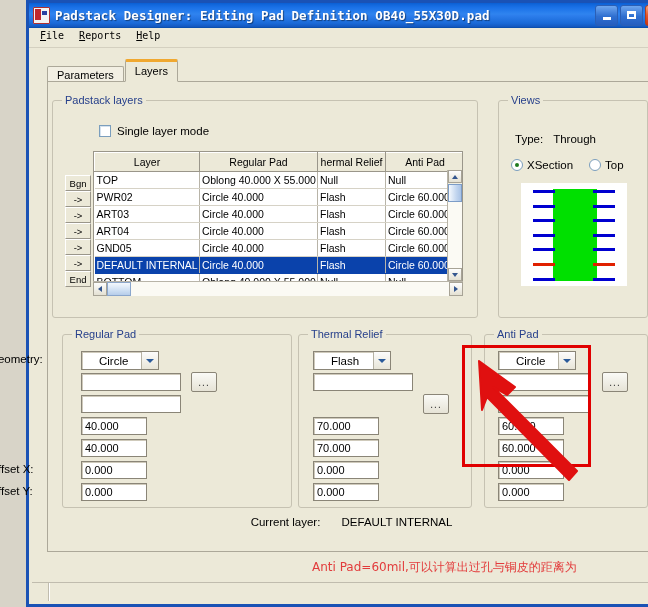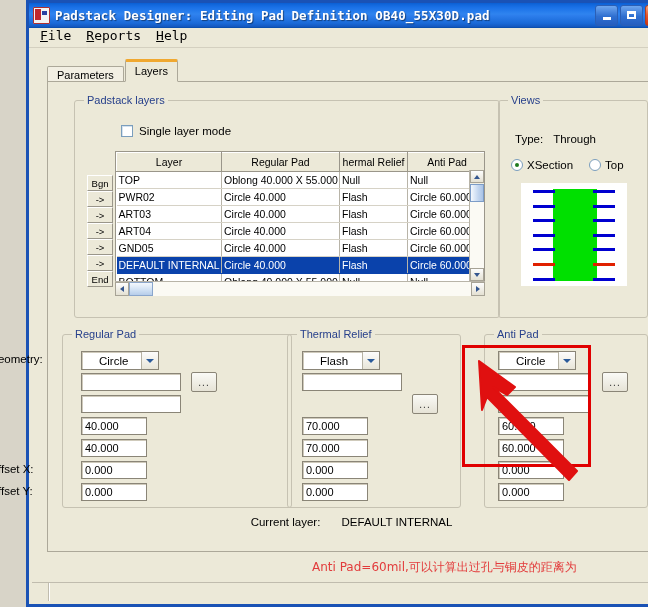--- a/index.html
+++ b/index.html
@@ -32,21 +32,21 @@
   .wbtn.min{background:linear-gradient(to bottom,#6ea6ef,#2f6fd0 55%,#255ec0);}
   .wbtn.max{background:linear-gradient(to bottom,#6ea6ef,#2f6fd0 55%,#255ec0);}
   .wbtn.close{background:linear-gradient(to bottom,#f7a97d,#e6552c 48%,#cb3412);border-color:#b93d18;}
   .gl-min{width:8px;height:3px;background:#fff;margin-top:7px;}
   .gl-max{width:9px;height:8px;border:2px solid #fff;border-top-width:3px;box-sizing:border-box;}
   .gl-x{color:#fff;font-size:13px;font-weight:bold;line-height:1;font-family:"Liberation Sans",sans-serif;}
 
   
   .menubar{height:19px;background:#ece9d8;display:flex;align-items:center;
            padding-left:4px;border-bottom:1px solid #d4d0c0;}
-  .menu-item{padding:2px 8px 6px 7px;color:#000;font-size:13px;
+  .menu-item{padding:2px 8px 6px 7px;color:#000;font-size:10px;
              font-family:"DejaVu Sans Mono","Liberation Mono",monospace;cursor:default;}
   .menu-item u{text-decoration:underline;}
 
   
   .client{position:absolute;left:3px;top:47px;right:3px;bottom:3px;background:#ece9d8;}
 
   
   .tabstrip{position:absolute;left:15px;top:13px;height:19px;display:flex;align-items:flex-end;}
   .tab{height:17px;line-height:17px;padding:0 9px;font-size:11px;color:#000;
        background:#f2efe3;border:1px solid #aca899;border-bottom:none;
@@ -55,24 +55,24 @@
               border-top:3px solid #f0a830;padding-top:0;z-index:3;border-bottom:1px solid #ece9d8;}
 
   .tabpage{position:absolute;left:15px;top:31px;right:12px;bottom:49px;
            border:1px solid #aca899;background:#ece9d8;}
 
   
   .group{position:absolute;border:1px solid #c6c2b2;border-radius:3px;}
   .group > .glabel{position:absolute;top:-7px;left:9px;background:#ece9d8;padding:0 3px;
                    color:#27408b;font-size:11px;white-space:nowrap;}
 
-  #grp-padstack{left:26px;top:18px;width:424px;height:216px;}
+  #grp-padstack{left:4px;top:18px;width:424px;height:216px;}
   #grp-views{left:450px;top:18px;width:148px;height:216px;}
   #grp-regular{left:14px;top:252px;width:228px;height:172px;}
-  #grp-thermal{left:239px;top:252px;width:172px;height:172px;}
+  #grp-thermal{left:250px;top:252px;width:172px;height:172px;}
   #grp-anti{left:436px;top:252px;width:162px;height:172px;}
 
   
   .chkrow{position:absolute;left:46px;top:24px;display:flex;align-items:center;gap:6px;}
   .chkbox{width:12px;height:12px;background:#fff;border:1px solid #7b9ebd;box-sizing:border-box;
           box-shadow:inset 1px 1px 0 #d5e2ee;}
   .chklabel{font-size:11.5px;color:#000;}
 
   
   .gridwrap{position:absolute;left:12px;top:50px;width:398px;height:145px;}

